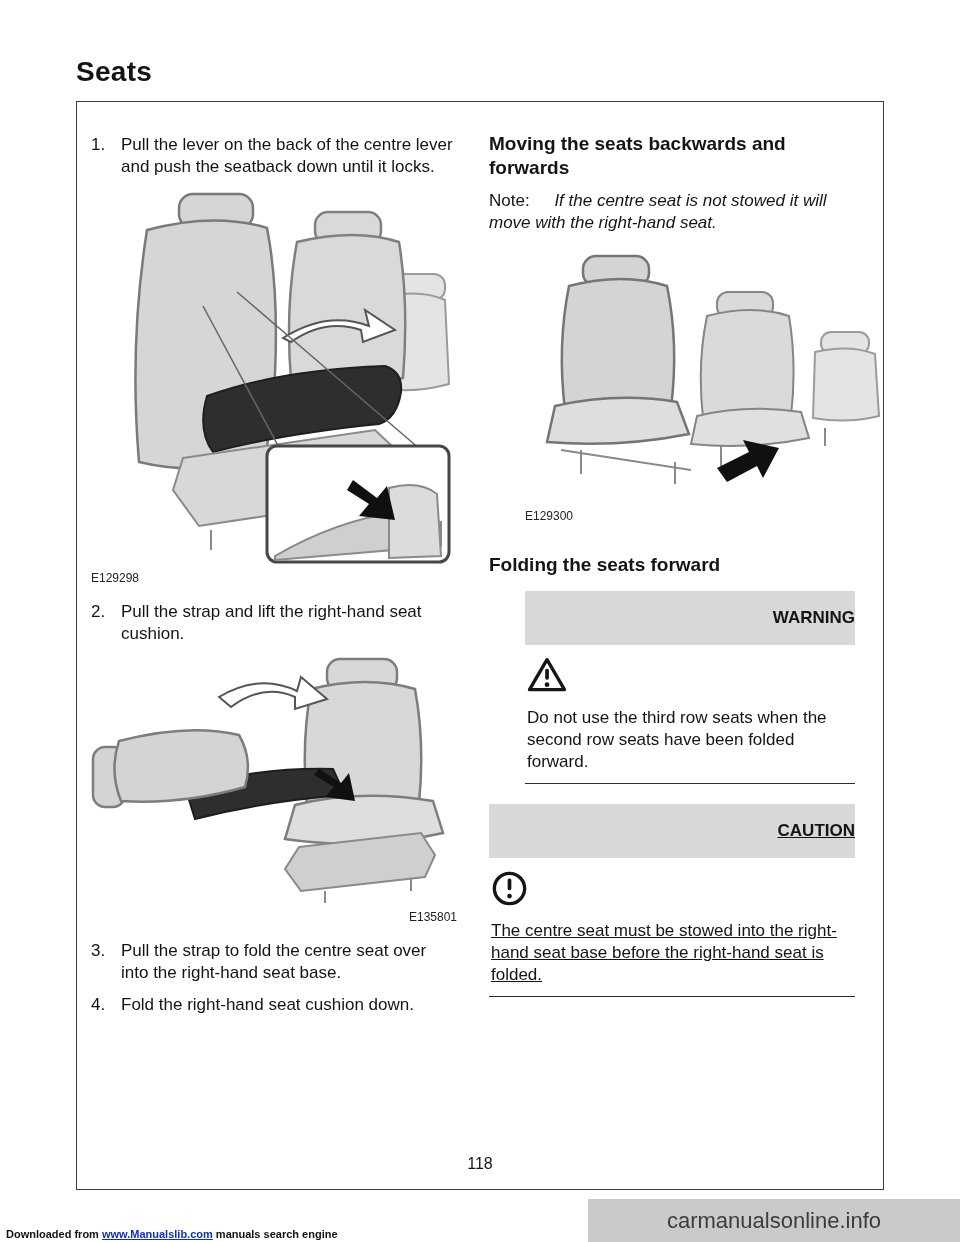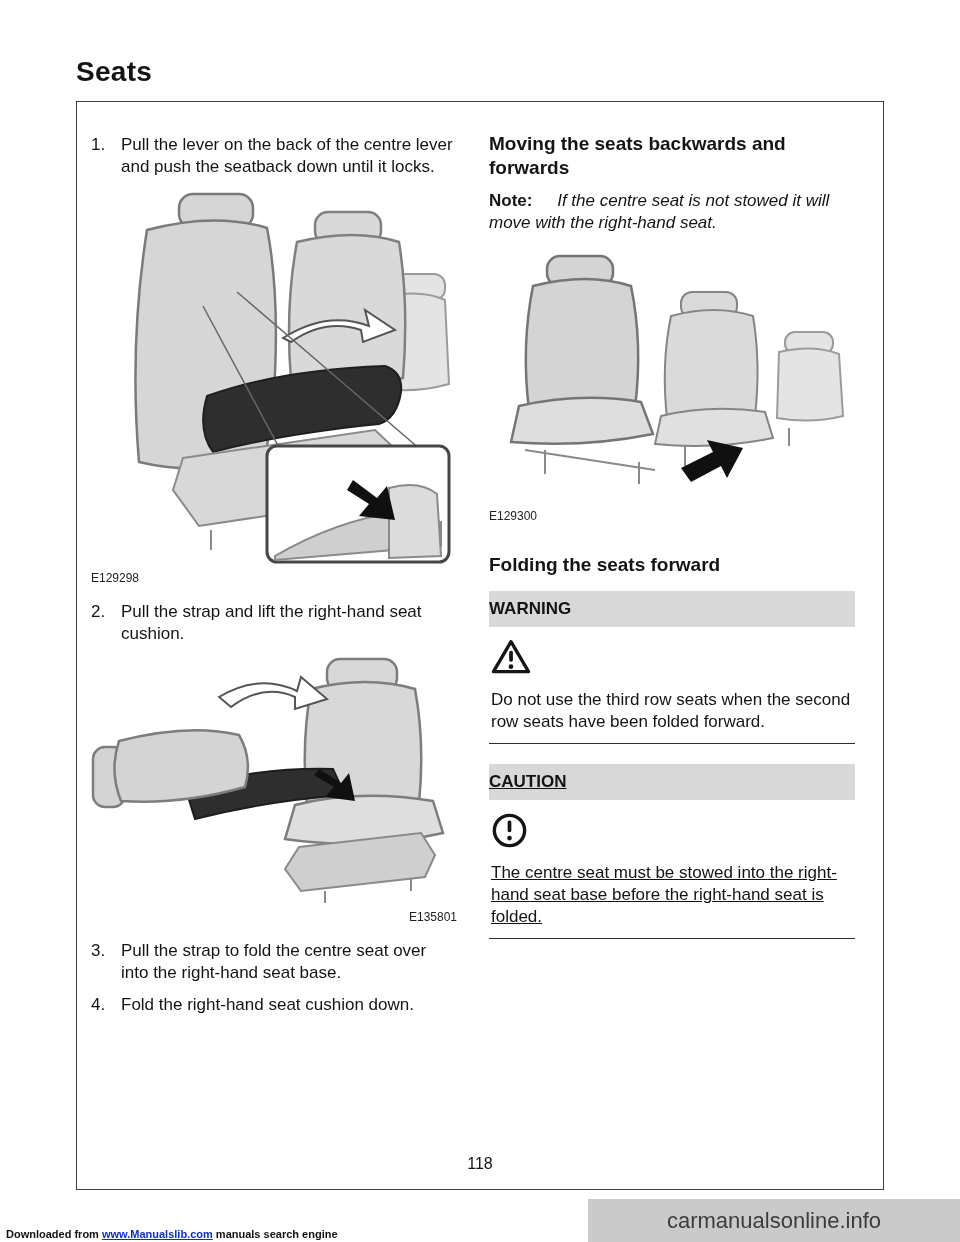--- a/index.html
+++ b/index.html
@@ -13,35 +13,35 @@
   .content-box { position:absolute; left:76px; top:101px; width:808px; height:1089px;
                  border:1px solid #3c3c3c; background:#fff; }
 
   .col { position:absolute; top:0; }
   .col-left  { left:14px;  width:366px; }
   .col-right { left:412px; width:366px; }
 
   .step { display:flex; font-size:17px; line-height:22px; }
   .step-num { width:30px; flex:0 0 30px; }
   .step-text { flex:1; }
-  .mt32 { margin-top:32px; } .mt16 { margin-top:16px; } .mt14 { margin-top:14px; }
+  .mt32 { margin-top:32px; } .mt16 { margin-top:16px; } .mt14 { margin-top:14px;margin-left:36px; }
   .mt12 { margin-top:12px;text-align:right; } .mt10 { margin-top:10px; } .mt30 { margin-top:30px; }
   .mt20 { margin-top:20px;text-decoration:underline; }
 
   .fig { margin-top:10px; }
   .fig svg { display:block; }
   .fig-label { font-size:12px; color:#222; margin-top:3px; }
 
   .h-bold { font-weight:bold; font-size:19px; line-height:24px; }
   .note { font-size:17px; line-height:22px; }
-  .note-label { font-weight:bold; }
+  .note-label { font-weight:normal; }
   .note-text { font-style:italic;margin-left:20px; }
 
-  .alert-bar { background:#d8d8d8; text-align:left; font-weight:bold;
-               font-size:17px; padding:8px 0; }
+  .alert-bar { background:#d8d8d8; text-align:right; font-weight:bold;
+               font-size:17px; padding:17px 0; }
   .alert-body { display:flex; gap:7px; padding:9px 2px 10px;
                 border-bottom:1px solid #2e2e2e; font-size:17px; line-height:22px;
                 align-items:flex-start;flex-direction:column; }
   .alert-icon { flex:0 0 42px; padding-top:3px; }
   .alert-text { flex:1; }
 
   .page-number { position:absolute; left:0; bottom:16px; width:100%;
                  text-align:center; font-size:16px; }
 
   .downloaded-line { position:absolute; left:6px; bottom:2px; font-size:11px;

